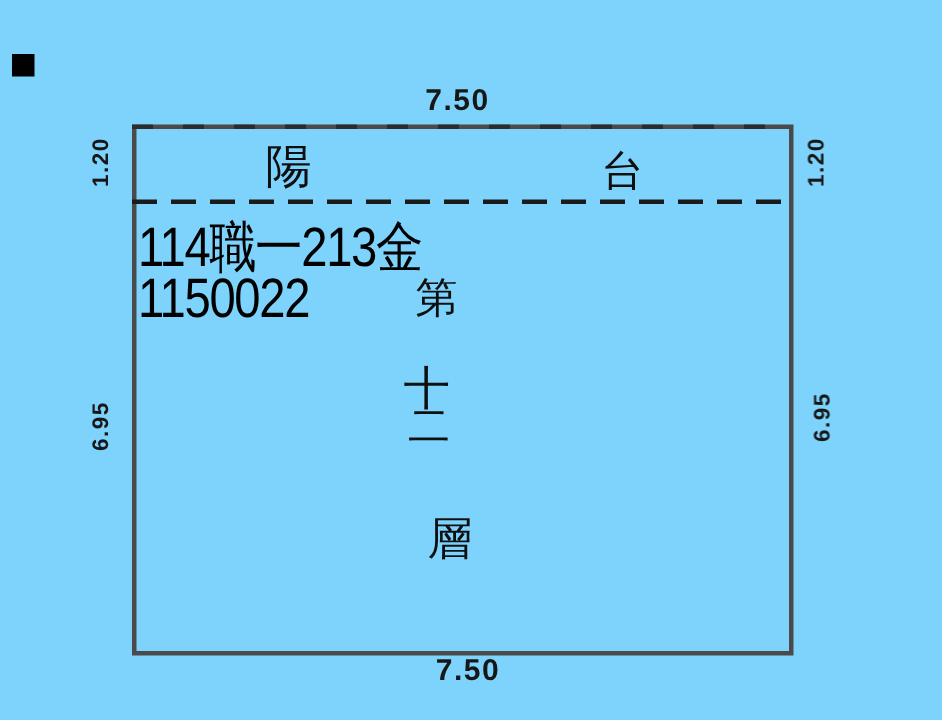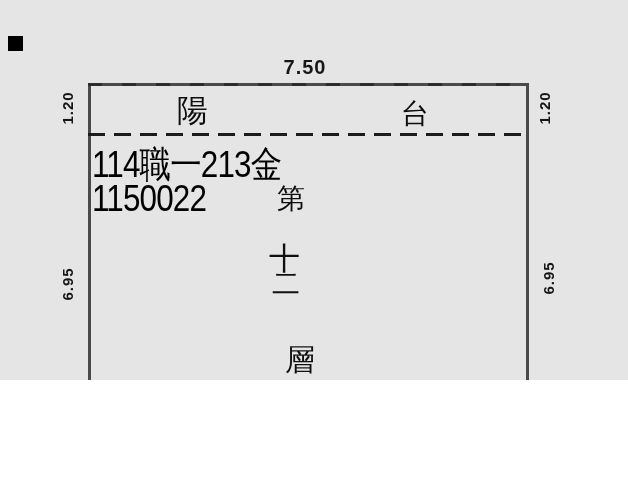--- a/index.html
+++ b/index.html
@@ -3,22 +3,22 @@
 <meta charset="utf-8">
 <style>
   html, body {
     margin: 0;
     padding: 0;
     background: #ffffff;
   }
   .stage {
     position: relative;
     width: 628px;
-    height: 380px;
-    background: #e5e5e5;
+    height: 480px;
+    background: #7dd3fc;
     overflow: hidden;
     font-family: "Liberation Sans", sans-serif;
     color: #111111;
   }
   .abs { position: absolute; }
 
   
   .scan { filter: blur(0.4px); }
 
   

